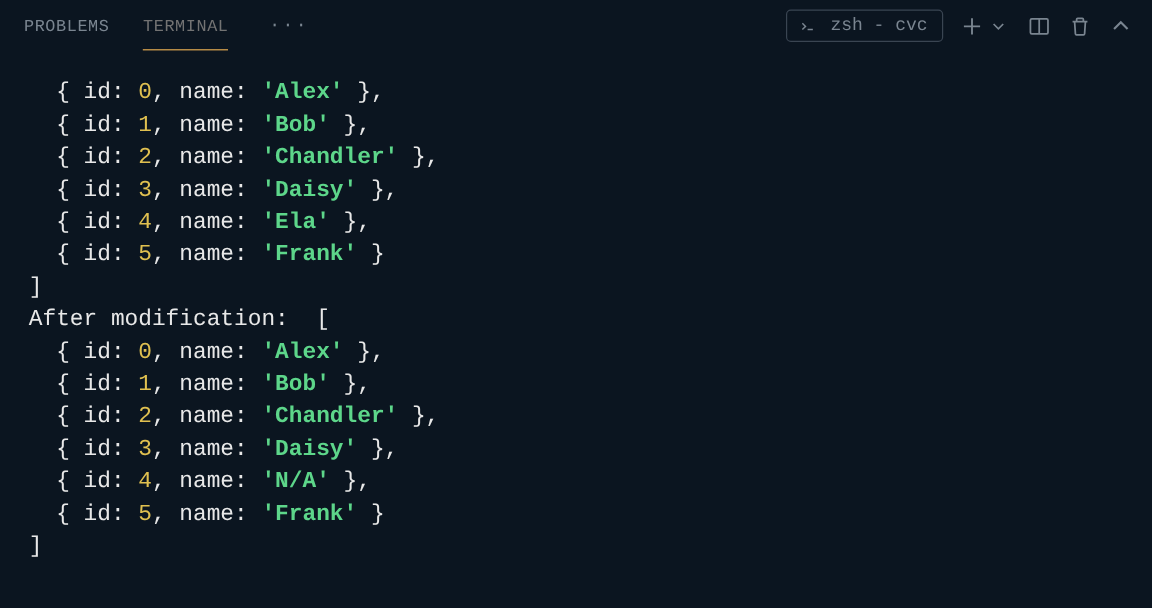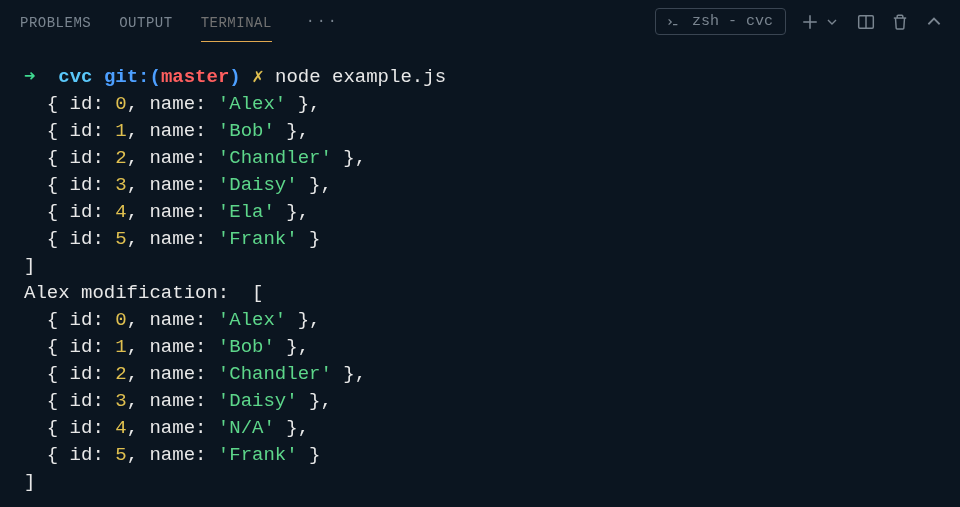--- a/index.html
+++ b/index.html
@@ -102,29 +102,28 @@
     .line {
       white-space: pre;
     }
     .c-arrow { color: #3fd990; }
     .c-cyan { color: #5ac8fa; font-weight: bold; }
     .c-blue { color: #4d9fff; font-weight: bold; }
     .c-red { color: #ff5f5f; font-weight: bold; }
     .c-yellow { color: #e0c050; font-weight: bold; }
     .c-white { color: #e8e8e8; }
     .c-num { color: #e0c050; }
-    .c-str { color: #5dd68a; }
+    .c-str { color: #5dd68a; font-weight: bold; }
   </style>
 </head>
 <body>
 
 <div class="panel-header">
   <div class="tabs">
     <div class="tab">PROBLEMS</div>
-    <div class="tab">OUTPUT</div>
     <div class="tab active">TERMINAL</div>
     <div class="tab-more">···</div>
   </div>
   <div class="header-right">
     <div class="shell-selector">
       <span class="shell-icon">
         <svg viewBox="0 0 16 16" fill="none" stroke="currentColor" stroke-width="1.4">
           <polyline points="3,5 6,8 3,11"></polyline>
           <line x1="8" y1="11" x2="13" y2="11"></line>
         </svg>
@@ -159,29 +158,28 @@
     </span>
     <span class="icon-btn">
       <svg viewBox="0 0 16 16" fill="none" stroke="currentColor" stroke-width="1.6">
         <polyline points="3,10 8,5 13,10"></polyline>
       </svg>
     </span>
   </div>
 </div>
 
 <div class="terminal-body">
-  <div class="line"><span class="c-arrow">➜</span><span>  </span><span class="c-cyan">cvc</span><span> </span><span class="c-blue">git:</span><span class="c-blue">(</span><span class="c-red">master</span><span class="c-blue">)</span><span> </span><span class="c-yellow">✗</span><span> </span><span class="c-white">node example.js</span></div>
   <div class="line"><span class="c-white">  { id: </span><span class="c-num">0</span><span class="c-white">, name: </span><span class="c-str">'<span>Alex</span>'</span><span class="c-white"> },</span></div>
   <div class="line"><span class="c-white">  { id: </span><span class="c-num">1</span><span class="c-white">, name: </span><span class="c-str">'<span>Bob</span>'</span><span class="c-white"> },</span></div>
   <div class="line"><span class="c-white">  { id: </span><span class="c-num">2</span><span class="c-white">, name: </span><span class="c-str">'<span>Chandler</span>'</span><span class="c-white"> },</span></div>
   <div class="line"><span class="c-white">  { id: </span><span class="c-num">3</span><span class="c-white">, name: </span><span class="c-str">'<span>Daisy</span>'</span><span class="c-white"> },</span></div>
   <div class="line"><span class="c-white">  { id: </span><span class="c-num">4</span><span class="c-white">, name: </span><span class="c-str">'<span>Ela</span>'</span><span class="c-white"> },</span></div>
   <div class="line"><span class="c-white">  { id: </span><span class="c-num">5</span><span class="c-white">, name: </span><span class="c-str">'<span>Frank</span>'</span><span class="c-white"> }</span></div>
   <div class="line c-white">]</div>
-  <div class="line c-white">Alex modification:  [</div>
+  <div class="line c-white">After modification:  [</div>
   <div class="line"><span class="c-white">  { id: </span><span class="c-num">0</span><span class="c-white">, name: </span><span class="c-str">'<span>Alex</span>'</span><span class="c-white"> },</span></div>
   <div class="line"><span class="c-white">  { id: </span><span class="c-num">1</span><span class="c-white">, name: </span><span class="c-str">'<span>Bob</span>'</span><span class="c-white"> },</span></div>
   <div class="line"><span class="c-white">  { id: </span><span class="c-num">2</span><span class="c-white">, name: </span><span class="c-str">'<span>Chandler</span>'</span><span class="c-white"> },</span></div>
   <div class="line"><span class="c-white">  { id: </span><span class="c-num">3</span><span class="c-white">, name: </span><span class="c-str">'<span>Daisy</span>'</span><span class="c-white"> },</span></div>
   <div class="line"><span class="c-white">  { id: </span><span class="c-num">4</span><span class="c-white">, name: </span><span class="c-str">'<span>N/A</span>'</span><span class="c-white"> },</span></div>
   <div class="line"><span class="c-white">  { id: </span><span class="c-num">5</span><span class="c-white">, name: </span><span class="c-str">'<span>Frank</span>'</span><span class="c-white"> }</span></div>
   <div class="line c-white">]</div>
 </div>
 
 </body></html>

